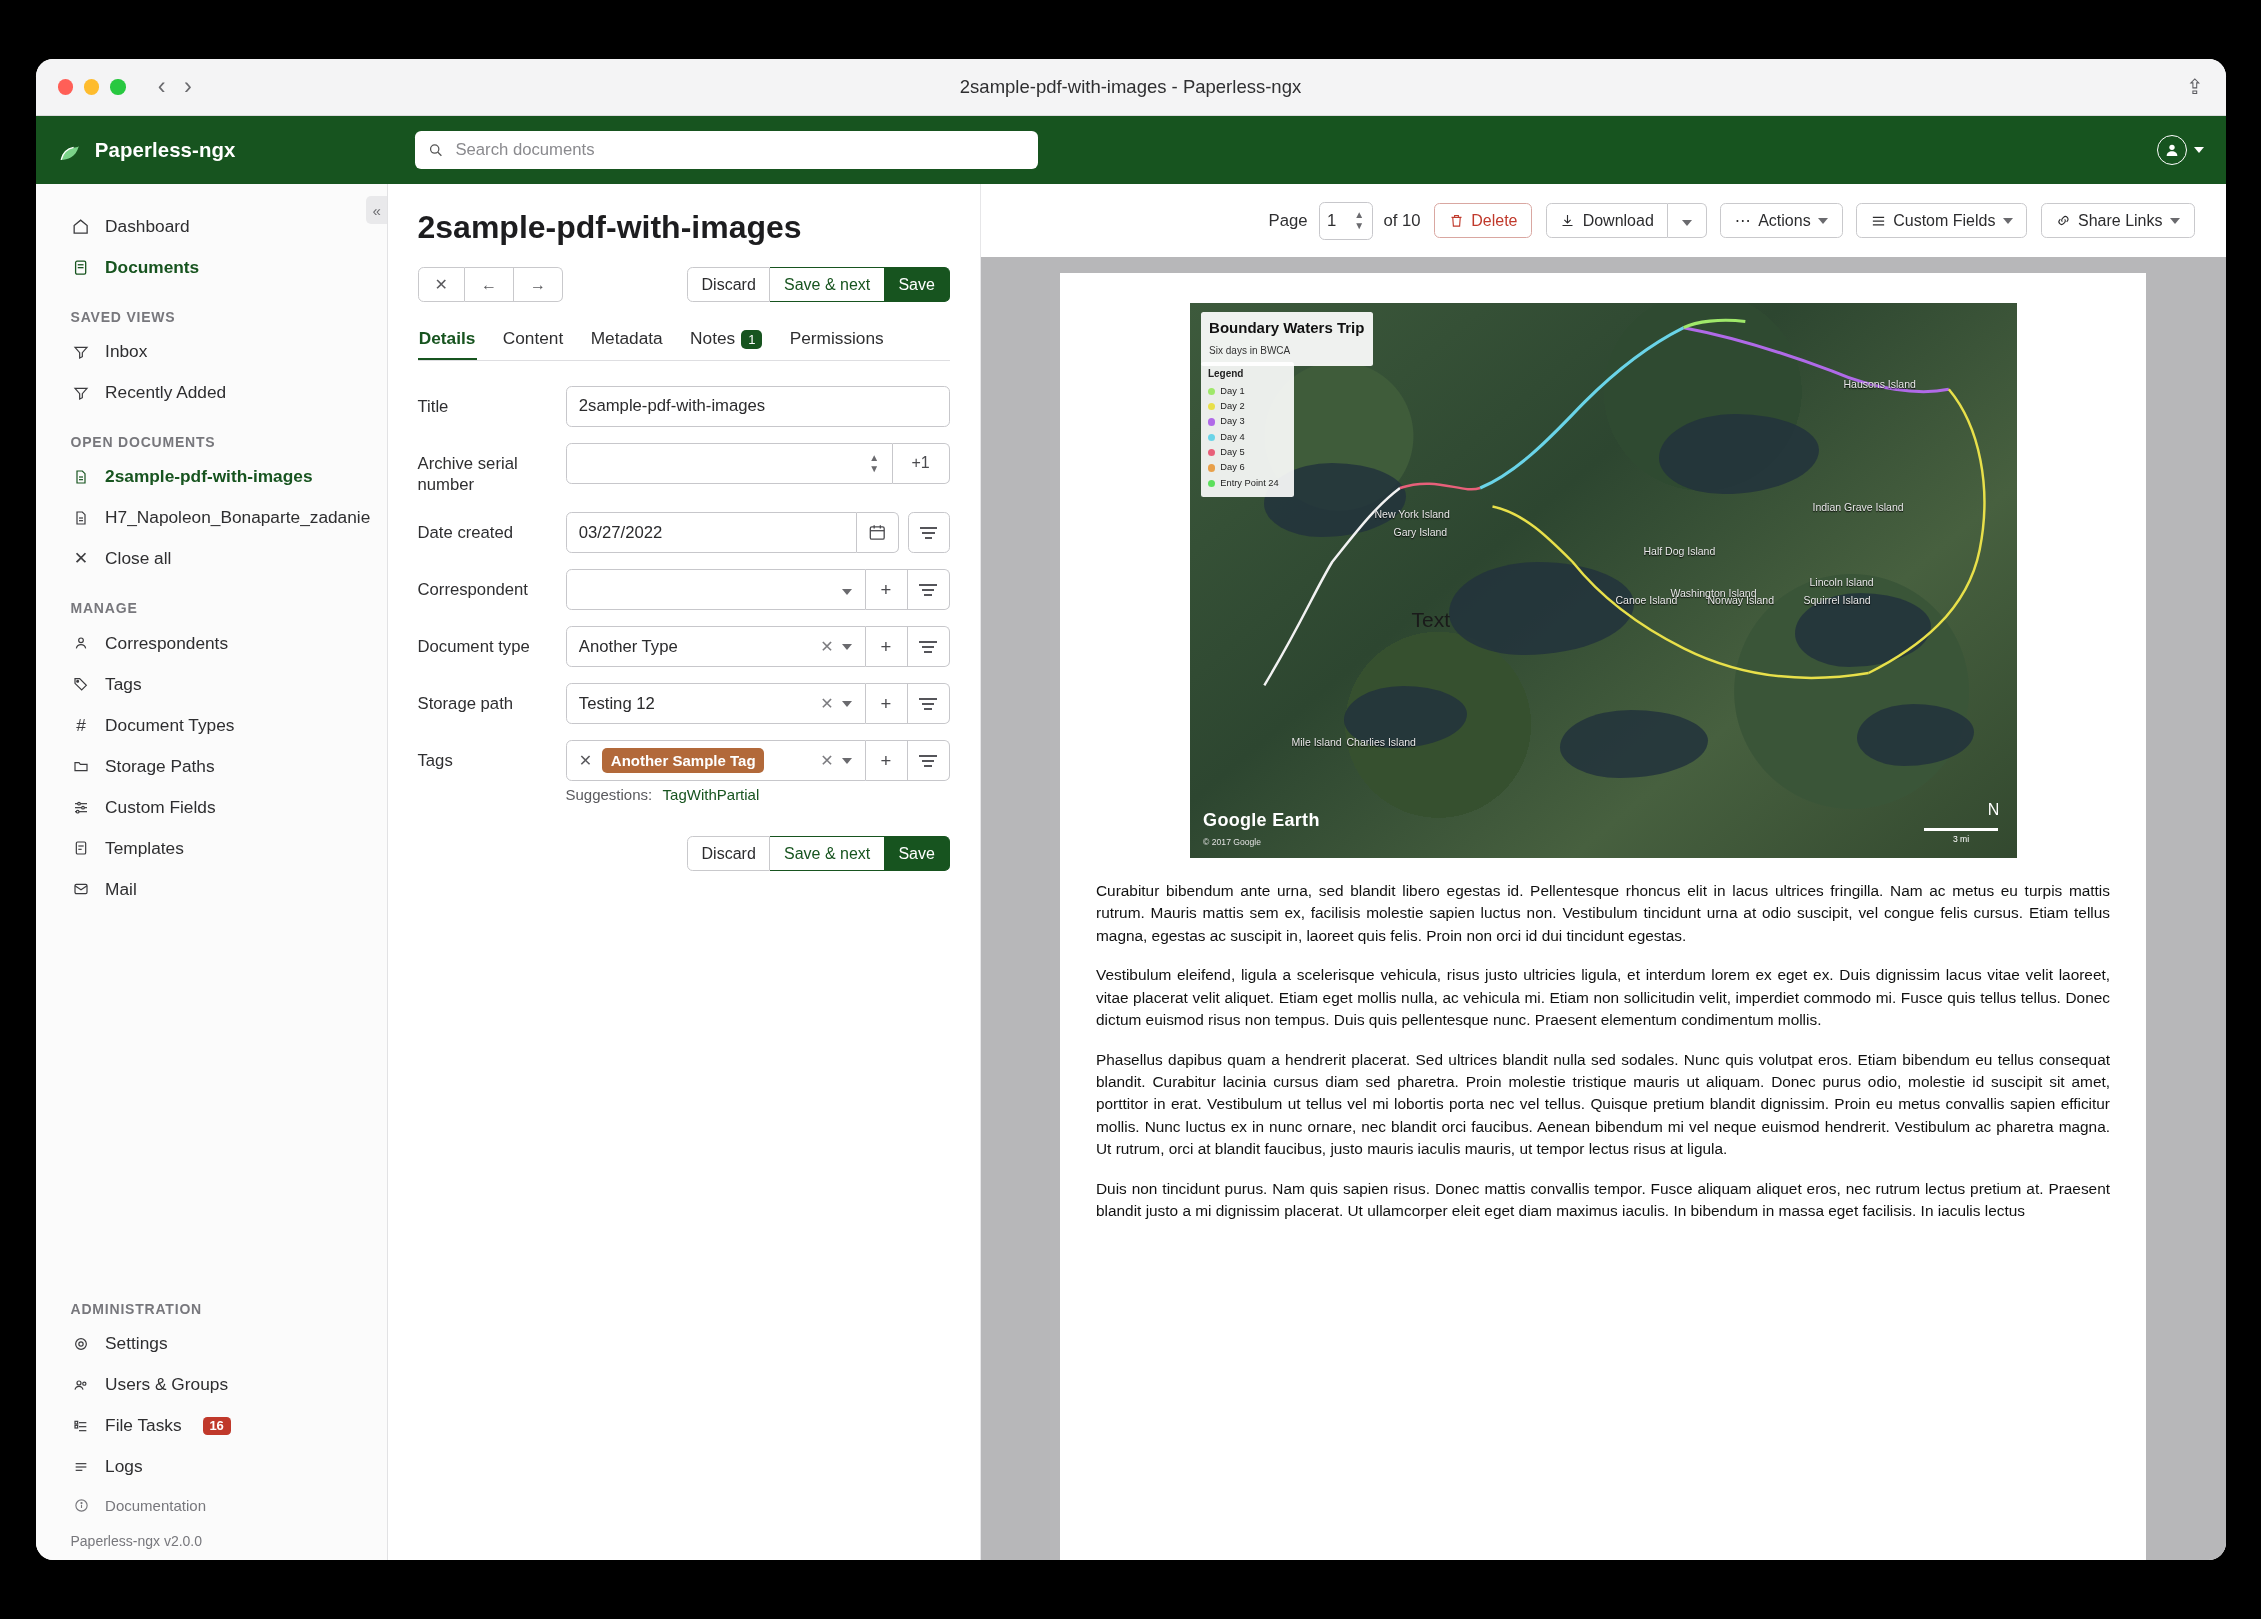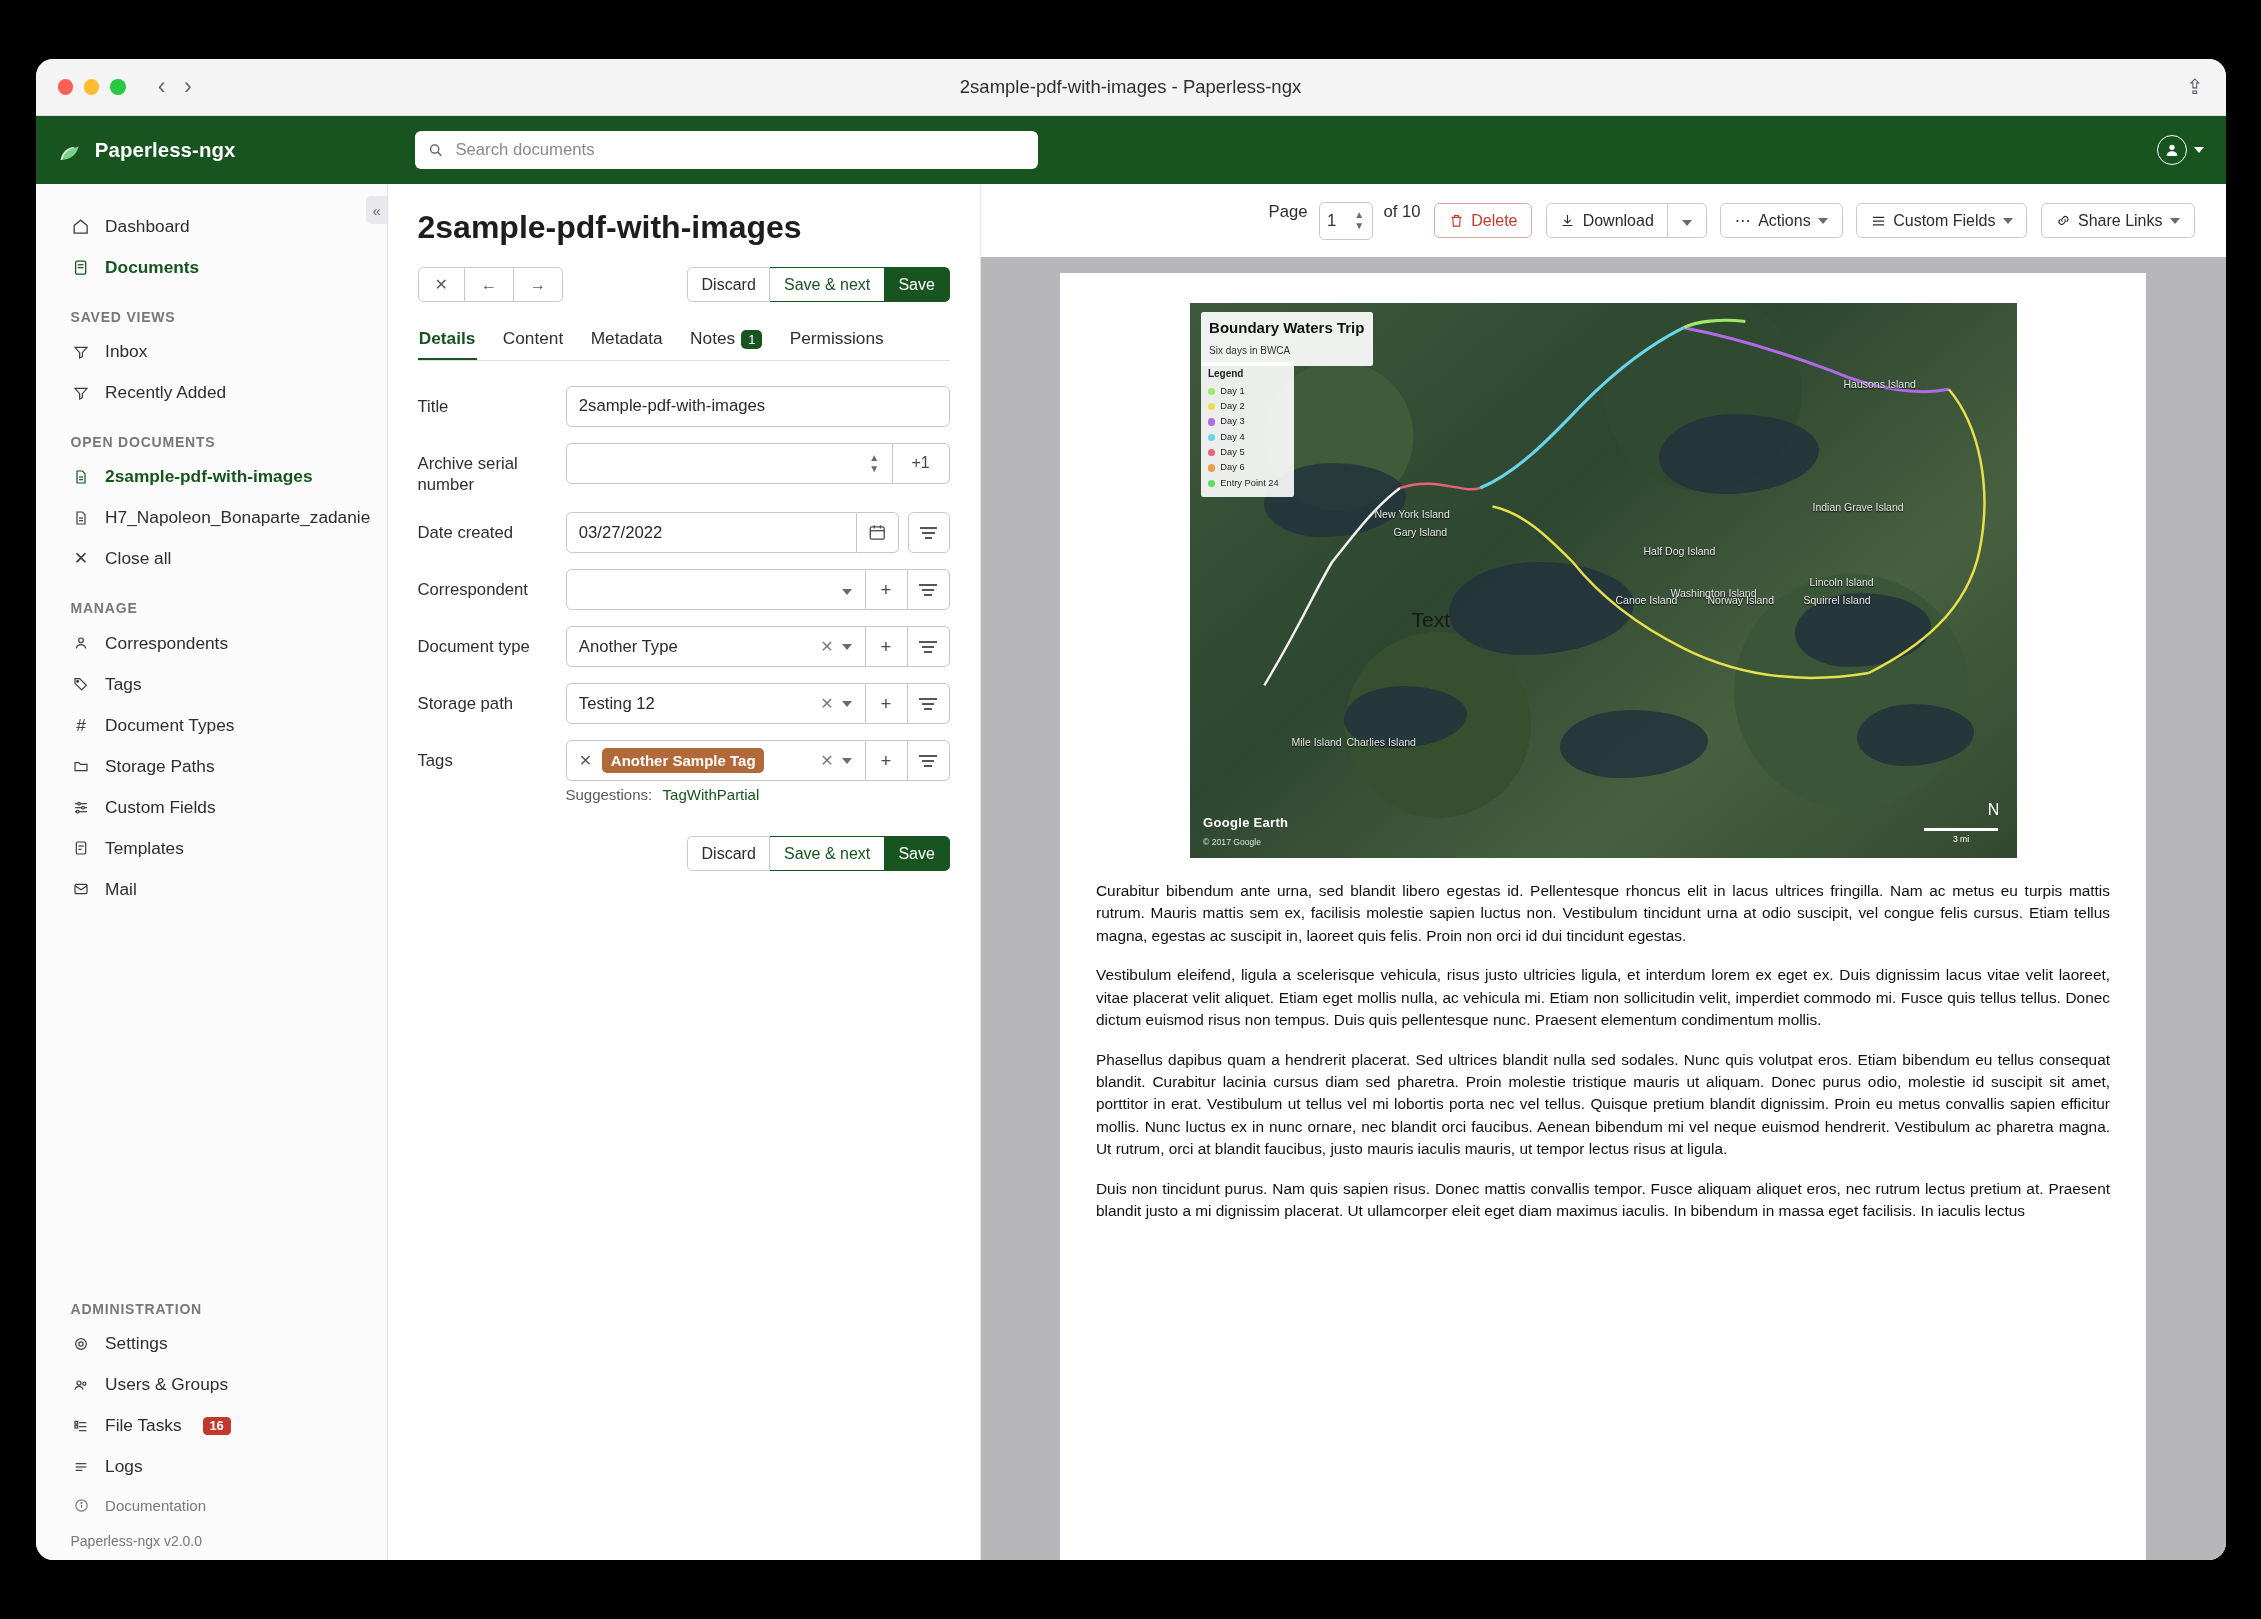--- a/index.html
+++ b/index.html
@@ -169,21 +169,21 @@
   .suggest { font-size: 15px; color: #5a5a5e; margin: 5px 0 0 148px; }
   .suggest a { color: #17541f; text-decoration: none; margin-left: 6.2px; }
   .bottom-actions { display: flex; justify-content: flex-end; margin-top: 33px; }
   
   .preview { flex: 1; display: flex; flex-direction: column; min-width: 0; border-left: 0.6px solid #e6e6e8; }
   .preview-toolbar {
     height: 73px; flex: 0 0 73px;
     display: flex; align-items: center; justify-content: flex-end;
     gap: 13.6px; padding: 0 31px;
   }
-  .pagebox { display: flex; gap: 11px; font-size: 16.7px; color: #2f2f31; }
+  .pagebox { display: flex; align-items: center; gap: 11px; font-size: 16.7px; color: #2f2f31; }
   .pagenum {
     width: 54px; height: 38px; border: 0.6px solid #c7c7cb; border-radius: 5.6px;
     display: flex; align-items: center; padding: 0 7.4px; font-size: 16.7px; background: #fff;
   }
   .btn-danger { color: #c0392b; border-color: #d9a7a1; display: flex; align-items: center; gap: 7.4px; }
   .btn-ico { display: flex; align-items: center; gap: 7.4px; }
   .viewer {
     flex: 1; background: #b7b7b9; padding: 16px 38px 0 38px; min-height: 0; overflow: hidden;
     display: flex; justify-content: center;
   }
@@ -212,21 +212,21 @@
   .map-title span { font-size: 10px; color: #333; }
   .legend {
     position: absolute; left: 11px; top: 59px; background: rgba(255,255,255,.9);
     padding: 5px 7.4px; border-radius: 2.5px; font-size: 9.3px; color: #222; width: 93px;
   }
   .legend .lg-h { font-weight: 700; font-size: 10px; margin-bottom: 3.1px; }
   .legend-row { display: flex; align-items: center; gap: 5px; margin-bottom: 1.9px; }
   .legend-sw { width: 7.4px; height: 7.4px; border-radius: 50%; display: inline-block; }
   .map-label { position: absolute; color: #e8e8e8; font-size: 10.5px; text-shadow: 0 0.6px 1.2px #000; }
   .map-text-big { position: absolute; color: #1a1a1a; font-size: 21px; left: 222px; top: 302px; }
-  .ge-logo { position: absolute; left: 13.6px; bottom: 25px; color: #fff; font-size: 13px; font-weight: 700; letter-spacing: 0.3px; }
+  .ge-logo { position: absolute; left: 13.6px; bottom: 25px; color: #fff; font-size: 18px; font-weight: 700; letter-spacing: 0.3px; }
   .ge-sub { position: absolute; left: 13.6px; bottom: 10px; color: #e0e0e0; font-size: 8.6px; }
   .scalebar { position: absolute; right: 18.5px; bottom: 12.3px; color: #fff; font-size: 8.6px; text-align: center; }
   .scalebar .bar { width: 74px; height: 2.5px; background: #fff; margin-bottom: 2.5px; }
   .compass { position: absolute; right: 17.3px; bottom: 37px; color: #fff; font-size: 16px; }
 </style>
 </head>
 <body>
 
 <div class="window">
 

